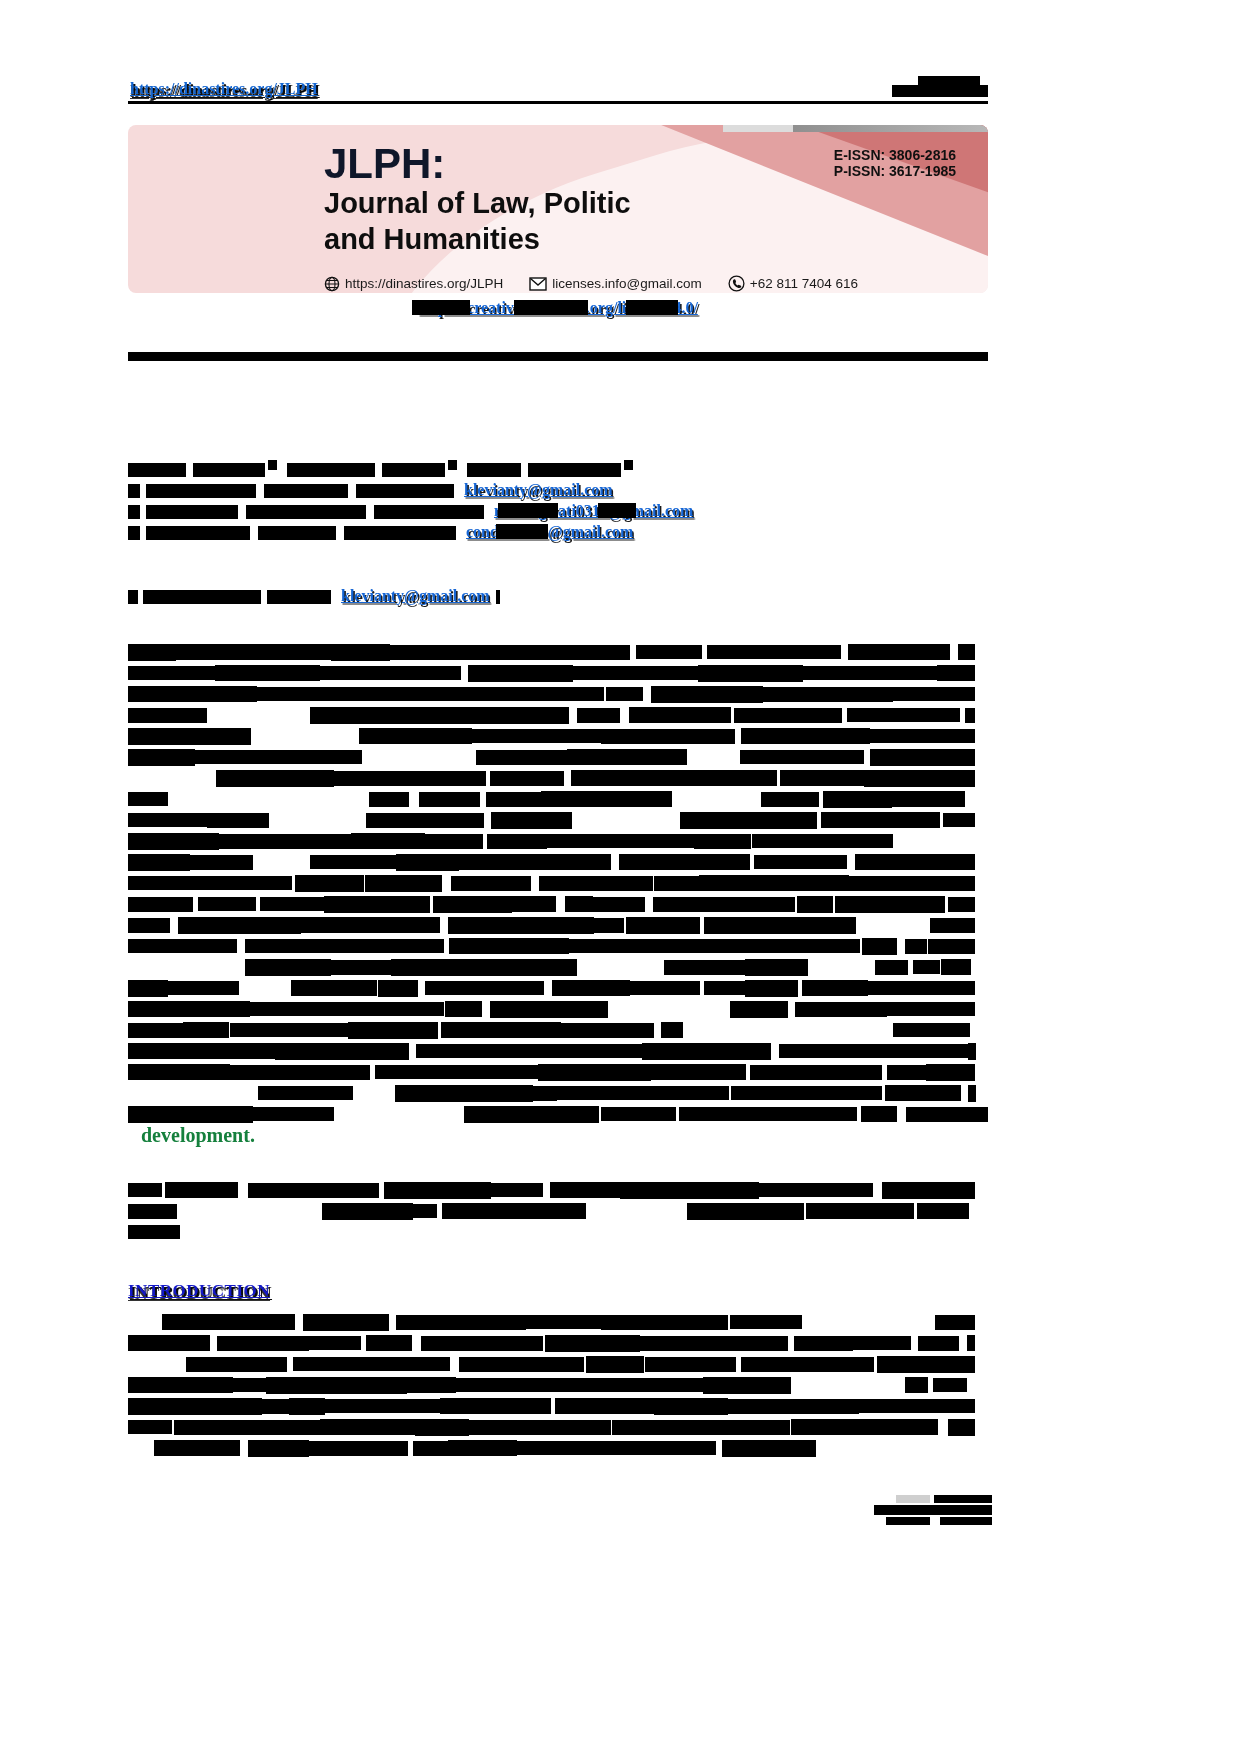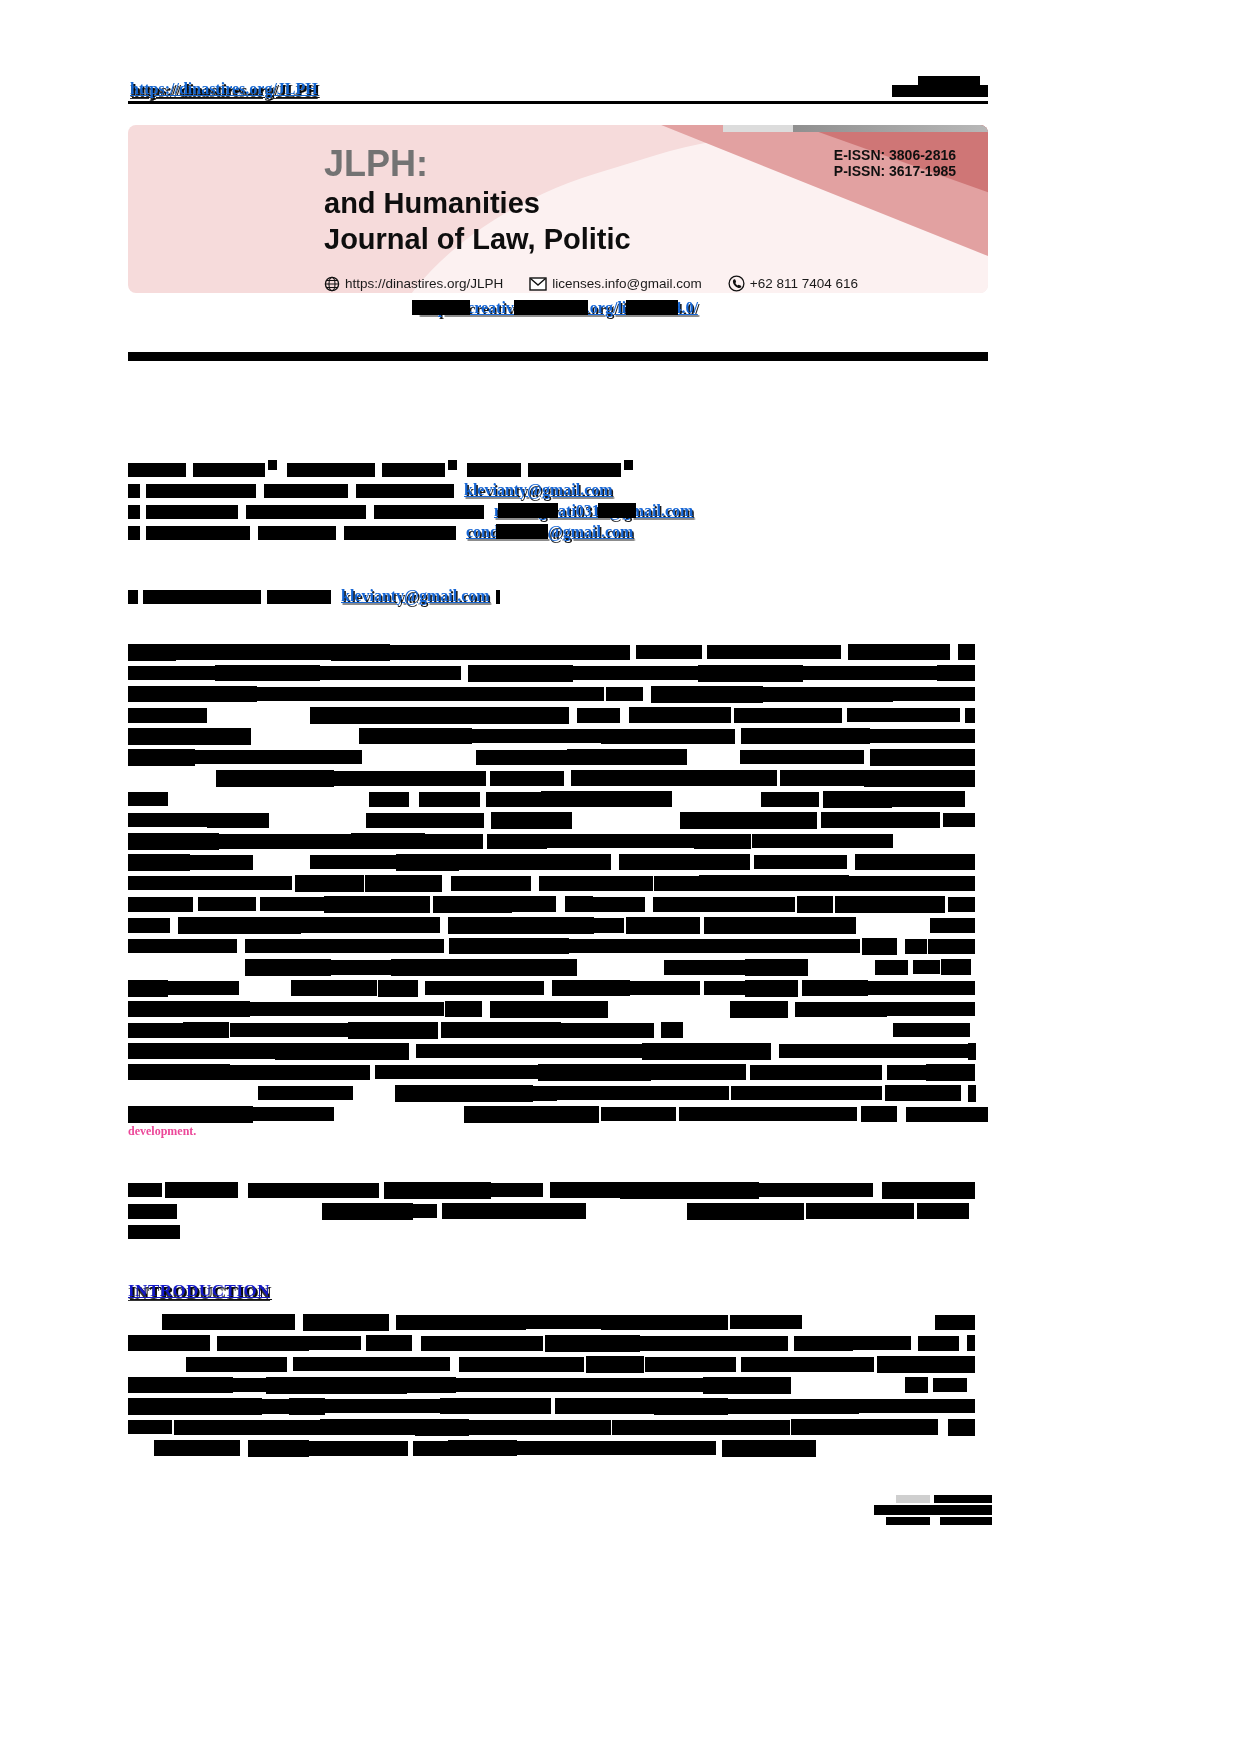--- a/index.html
+++ b/index.html
@@ -27,21 +27,21 @@
   .graybar{position:absolute;top:0;right:0;width:195px;height:7px;
            background:linear-gradient(90deg,#8f8f8f,#b8b8b8)}
   .graybar2{position:absolute;top:0;right:195px;width:70px;height:7px;background:#dcdcdc}
 
   .logo{position:absolute;left:48px;top:22px;width:110px;text-align:center}
   .logo-t1{font-family:"Liberation Sans",sans-serif;font-size:14px;font-weight:bold;
            letter-spacing:5px;color:#111;margin-top:3px}
   .logo-t2{font-family:"Liberation Sans",sans-serif;font-size:9px;font-weight:bold;
            letter-spacing:2.5px;color:#111}
   .jtitle{position:absolute;left:196px;top:18px;font-family:"Liberation Sans",sans-serif}
-  .acr{font-size:36px;font-weight:800;color:#737373;line-height:42px}
+  .acr{font-size:42px;font-weight:800;color:#0f172a;line-height:42px}
   .jt{font-size:29px;font-weight:700;color:#0e0e0e;line-height:36px}
   .contacts{position:absolute;left:196px;top:150px;width:560px;display:flex;gap:26px;align-items:center;
             font-family:"Liberation Sans",sans-serif;font-size:13.5px;color:#1a1a1a;white-space:nowrap}
   .c-item{display:flex;align-items:center;gap:5px}
   .issn{position:absolute;right:32px;top:22px;text-align:left;font-family:"Liberation Sans",sans-serif;
         font-size:14px;font-weight:bold;color:#101010;line-height:16px}
 
   
   .doiblock{position:absolute;top:299px;left:0;width:100%;text-align:center;font-size:16px;font-weight:bold}
   .doiline{height:19px}
@@ -63,21 +63,21 @@
   .rseg{display:inline-block;background:#000;vertical-align:middle}
   .rseg.gap{background:transparent}
 
   .authors{position:absolute;top:460px;left:0;width:100%}
   .aline{height:20px;margin-bottom:1px;white-space:nowrap}
   .aline .bluelink{font-size:16px}
   .corresp{position:absolute;top:587px;left:0;width:100%;height:20px;white-space:nowrap}
 
   .para{position:absolute;left:0;width:100%}
   .p-abstract{top:640px}
-  .lastword-line{position:absolute;top:1124px;left:0;font-size:12px;font-weight:bold;color:#ec4899}
+  .lastword-line{position:absolute;top:1124px;left:13px;font-size:20px;font-weight:bold;color:#15803d}
   .p-keywords{top:1178px}
   .introhead{position:absolute;top:1281px;left:0;font-size:17px;font-weight:bold;color:#1419c6;
              text-decoration:underline;text-shadow:2px 2px 0 rgba(0,0,0,.95),0 3px 0 rgba(0,0,0,.8);
              letter-spacing:.5px}
   .p-intro{top:1310px}
 
   
   .pfooter{position:absolute;top:1489px;right:-4px;width:150px;text-align:right}
   .frow{height:9px;margin-bottom:2px;white-space:nowrap}
   .frow .rbar{height:8px}
@@ -100,22 +100,22 @@
   <div class="banner">
     <div class="swoosh"></div>
     <div class="wedge1"></div>
     <div class="wedge2"></div>
     <div class="graybar2"></div>
     <div class="graybar"></div>
 
 
     <div class="jtitle">
       <div class="acr">JLPH:</div>
+      <div class="jt">Journal of Law, Politic</div>
       <div class="jt">and Humanities</div>
-      <div class="jt">Journal of Law, Politic</div>
     </div>
 
     <div class="contacts">
       <span class="c-item">
         <svg width="16" height="16" viewBox="0 0 16 16">
           <circle cx="8" cy="8" r="6.6" fill="none" stroke="#111" stroke-width="1.3"></circle>
           <ellipse cx="8" cy="8" rx="3" ry="6.6" fill="none" stroke="#111" stroke-width="1.1"></ellipse>
           <path d="M1.5 8 H14.5 M2.3 4.5 H13.7 M2.3 11.5 H13.7" stroke="#111" stroke-width="1.1" fill="none"></path>
         </svg>
         <span>https://dinastires.org/JLPH</span>

